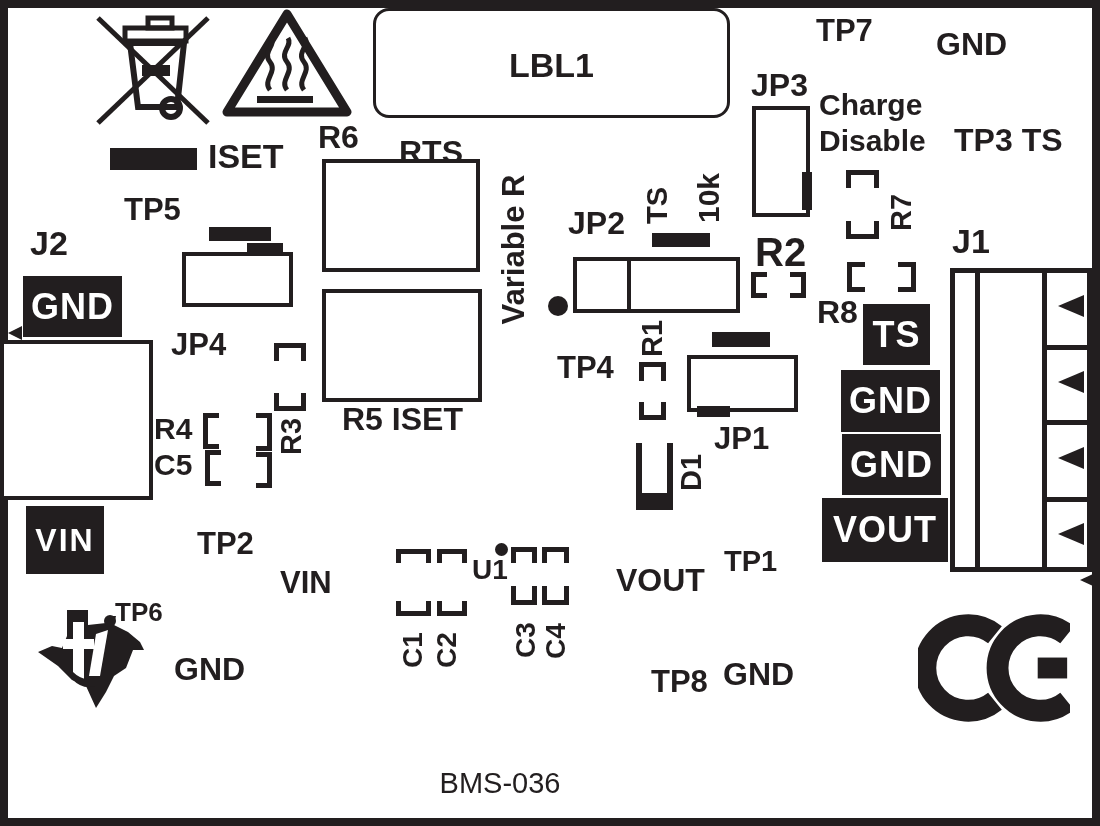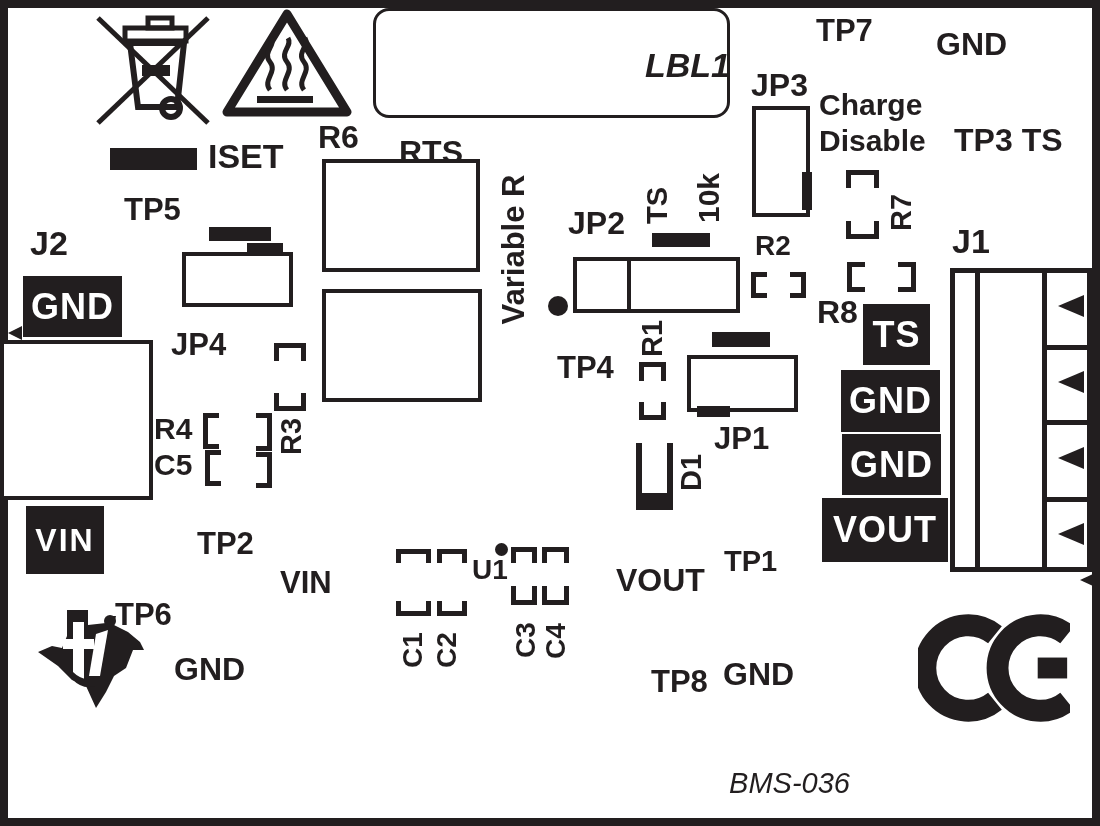--- a/index.html
+++ b/index.html
@@ -19,21 +19,21 @@
        display:flex; align-items:center; justify-content:center; letter-spacing:1px;}
   .cap{position:absolute; box-sizing:border-box;}
   .cap-t{border-top:5px solid var(--ink); border-left:5px solid var(--ink); border-right:5px solid var(--ink);}
   .cap-b{border-bottom:5px solid var(--ink); border-left:5px solid var(--ink); border-right:5px solid var(--ink);}
   .cap-l{border-left:5px solid var(--ink); border-top:5px solid var(--ink); border-bottom:5px solid var(--ink);}
   .cap-r{border-right:5px solid var(--ink); border-top:5px solid var(--ink); border-bottom:5px solid var(--ink);}
   .dot{position:absolute; background:var(--ink); border-radius:50%;}
   .tri-l{position:absolute; width:0; height:0; border-style:solid; border-color:transparent;
          border-right-color:var(--ink);}
   .line{position:absolute; background:var(--ink);}
-  .ctr{text-align:right;font-style:italic;}
+  .ctr{text-align:center;}
   svg{display:block;}
 </style>
 </head>
 <body>
 
 <div id="board">
 
   <div class="frame"></div>
 
   <div style="position:absolute;left:95px;top:13px;">
@@ -94,39 +94,40 @@
   <div class="obox" style="left:182px;top:252px;width:111px;height:55px;"></div>
   <div class="t" style="left:171px;top:329px;font-size:31px;text-align:center;">JP4</div>
 
   <div class="pad" style="left:23px;top:276px;width:99px;height:61px;font-size:36px;">GND</div>
   <div class="tri-l" style="left:8px;top:326px;border-width:7px 14px 7px 0;"></div>
   <div class="obox" style="left:0px;top:340px;width:153px;height:160px;"></div>
 
   <div class="obox" style="left:322px;top:159px;width:158px;height:113px;"></div>
   <div class="obox" style="left:322px;top:289px;width:160px;height:113px;"></div>
   <div class="vt" style="left:425px;top:234px;width:176px;height:31px;font-size:31px;">Variable R</div>
+  <div class="t" style="left:342px;top:403px;font-size:32px;">R5 ISET</div>
 
   <div class="t" style="left:154px;top:414px;font-size:30px;">R4</div>
   <div class="cap cap-l" style="left:203px;top:413px;width:16px;height:36px;"></div>
   <div class="cap cap-r" style="left:256px;top:413px;width:16px;height:38px;"></div>
   <div class="t" style="left:154px;top:450px;font-size:30px;">C5</div>
   <div class="cap cap-l" style="left:205px;top:450px;width:16px;height:36px;"></div>
   <div class="cap cap-r" style="left:256px;top:452px;width:16px;height:36px;"></div>
   <div class="cap cap-t" style="left:274px;top:343px;width:32px;height:18px;"></div>
   <div class="cap cap-b" style="left:274px;top:393px;width:32px;height:18px;"></div>
   <div class="vt" style="left:265px;top:422px;width:52px;height:29px;font-size:29px;">R3</div>
 
   <div class="t" style="left:568px;top:207px;font-size:32px;">JP2</div>
   <div class="vt" style="left:629px;top:191px;width:56px;height:29px;font-size:29px;">TS</div>
   <div class="vt" style="left:677px;top:183px;width:64px;height:30px;font-size:30px;">10k</div>
   <div class="bar" style="left:652px;top:233px;width:58px;height:14px;"></div>
   <div class="obox" style="left:573px;top:257px;width:167px;height:56px;"></div>
   <div class="line" style="left:627px;top:259px;width:4px;height:52px;"></div>
   <div class="dot" style="left:548px;top:296px;width:20px;height:20px;"></div>
-  <div class="t" style="left:755px;top:232px;font-size:28px;">R2</div>
+  <div class="t" style="left:755px;top:232px;font-size:40px;">R2</div>
   <div class="cap cap-l" style="left:751px;top:272px;width:16px;height:26px;"></div>
   <div class="cap cap-r" style="left:790px;top:272px;width:16px;height:26px;"></div>
 
   <div class="cap cap-l" style="left:847px;top:262px;width:18px;height:30px;"></div>
   <div class="cap cap-r" style="left:898px;top:262px;width:18px;height:30px;"></div>
   <div class="t" style="left:817px;top:296px;font-size:32px;">R8</div>
 
   <div class="t" style="left:952px;top:224px;font-size:34px;">J1</div>
   <div class="obox" style="left:950px;top:268px;width:142px;height:304px;border-width:5px;"></div>
   <div class="line" style="left:975px;top:273px;width:5px;height:294px;"></div>
@@ -155,21 +156,21 @@
   <div class="t" style="left:714px;top:423px;font-size:31px;">JP1</div>
   <div class="cap" style="left:636px;top:443px;width:37px;height:67px;border-left:6px solid var(--ink);border-right:6px solid var(--ink);border-bottom:6px solid var(--ink);"></div>
   <div class="bar" style="left:638px;top:493px;width:33px;height:15px;"></div>
   <div class="vt" style="left:669px;top:458px;width:44px;height:29px;font-size:29px;">D1</div>
   <div class="t" style="left:718px;top:547px;font-size:29px;margin-left:6px;">TP1</div>
   <div class="t" style="left:616px;top:564px;font-size:32px;">VOUT</div>
 
   <div class="pad" style="left:26px;top:506px;width:78px;height:68px;font-size:32px;letter-spacing:2px;">VIN</div>
   <div class="t" style="left:197px;top:528px;font-size:31px;">TP2</div>
   <div class="t" style="left:280px;top:567px;font-size:31px;">VIN</div>
-  <div class="t" style="left:115px;top:599px;font-size:31px;">TP6</div>
+  <div class="t" style="left:115px;top:599px;font-size:26px;">TP6</div>
   <div class="t" style="left:174px;top:653px;font-size:32px;">GND</div>
 
   <div style="position:absolute;left:36px;top:608px;">
     <svg width="110" height="104" viewBox="0 0 110 104">
       <path fill="#221e1f" d="M31 2 L52 2 L52 17 L70 15 L72 8 L80 8 L78 17 L92 24 L104 34 L108 42 L97 42 L90 60 L78 68 L70 84 L60 100 L50 78 L36 72 L22 58 L2 44 L16 38 L26 40 L31 28 Z"></path>
       <g fill="#fff">
         <rect x="37" y="14" width="11" height="58"></rect>
         <rect x="27" y="31" width="31" height="10"></rect>
         <polygon points="60,26 72,22 64,68 53,68"></polygon>
       </g>

